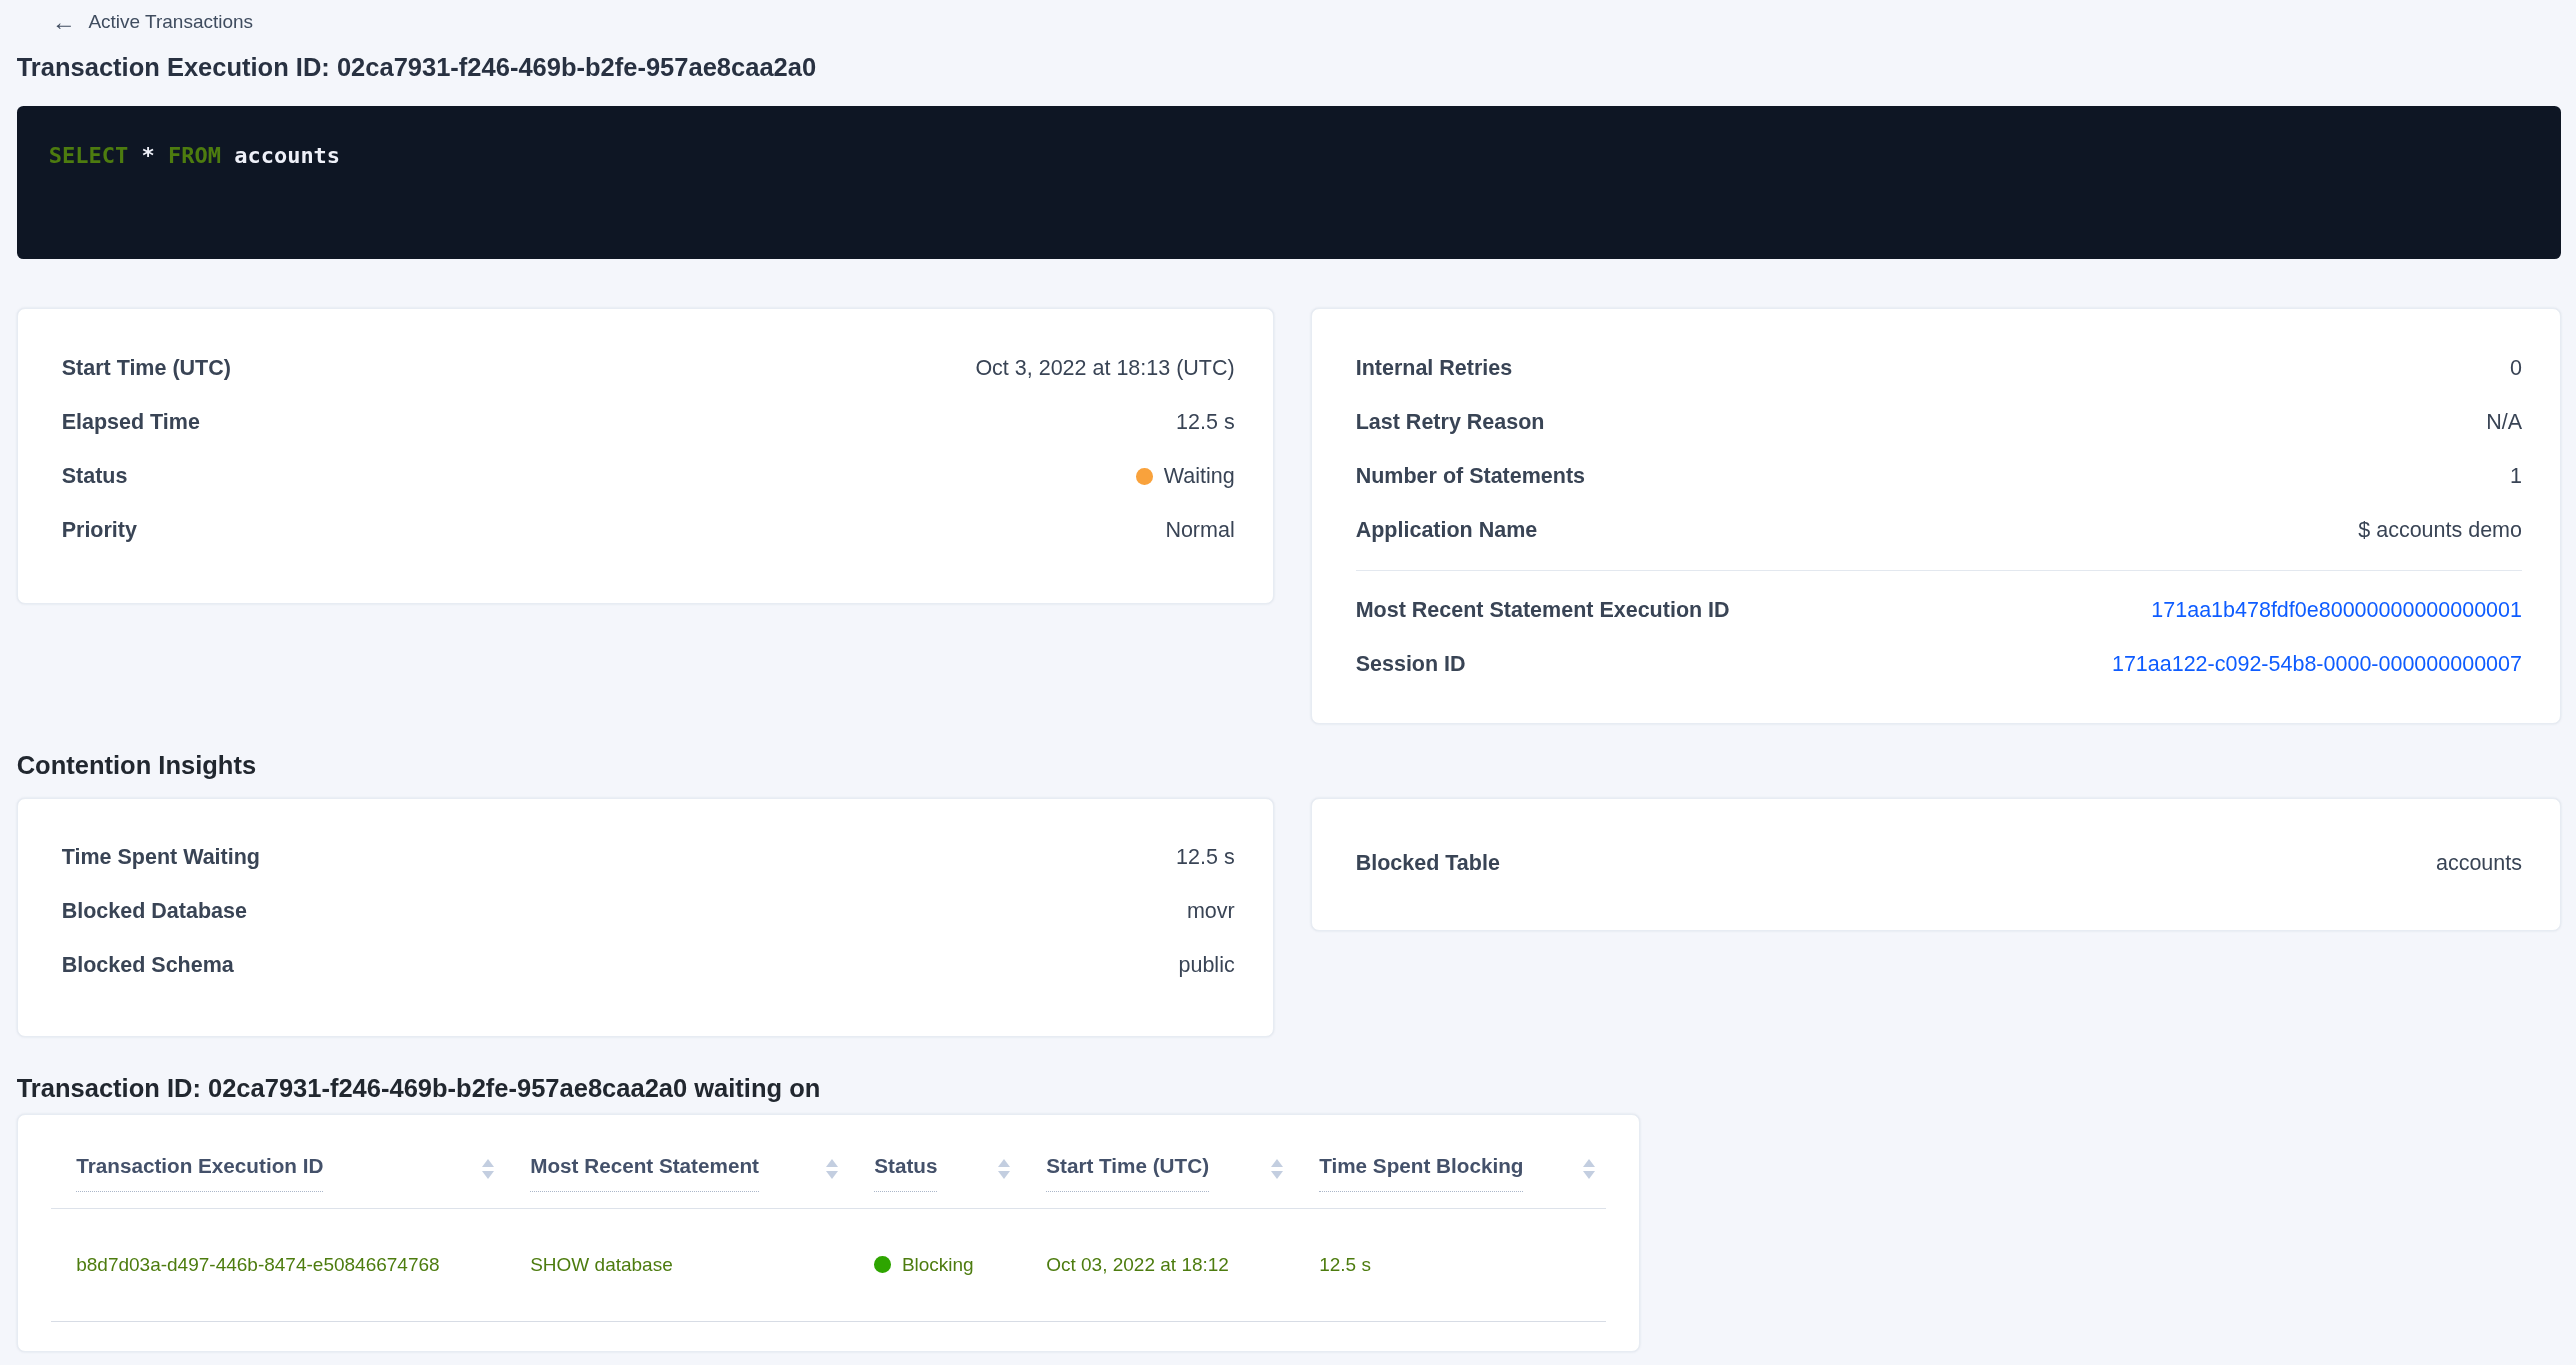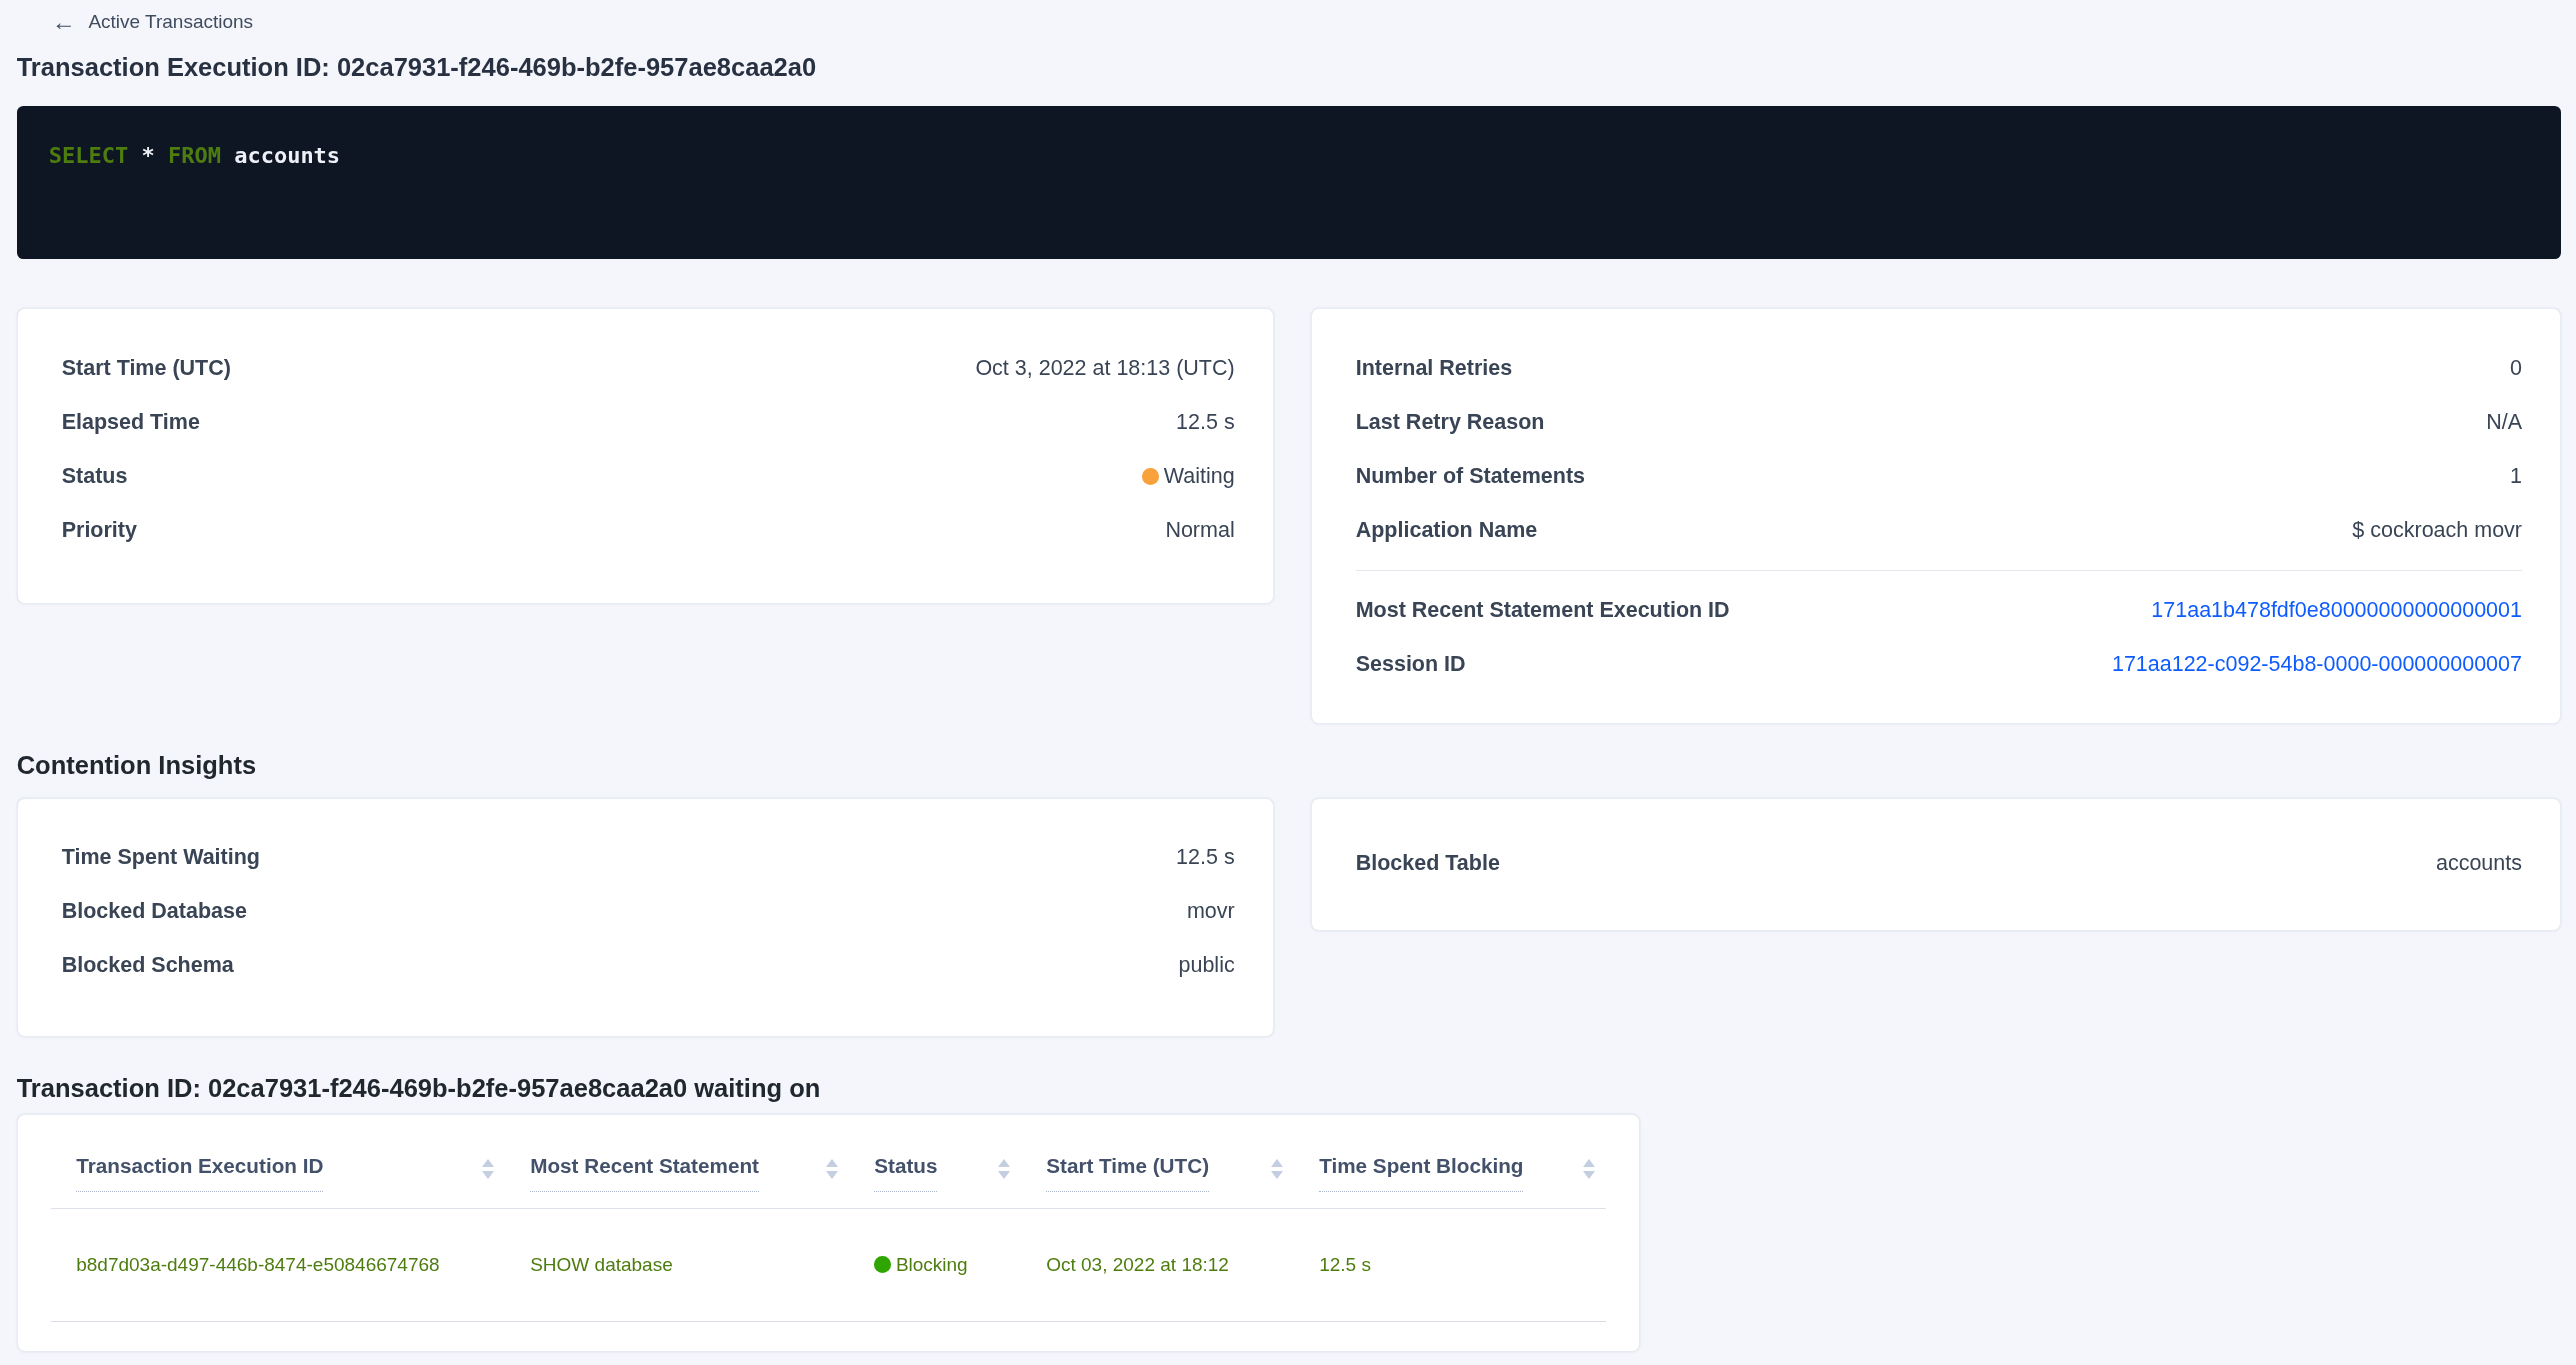--- a/index.html
+++ b/index.html
@@ -54,21 +54,21 @@
   .card.contention-left{padding:32px 0 43px;}
   .card.contention-right{padding:38px 0 39px;}
 
   .kv{
     display:flex;justify-content:space-between;align-items:center;
     height:54px;padding:0 38px 0 44px;font-size:21.5px;
   }
   .kv .label{font-weight:700;color:#394455;}
   .kv .value{color:#394455;text-align:right;}
   .kv .value.link{color:#0e5cff;cursor:pointer;}
-  .status-val{display:flex;align-items:center;gap:5px;}
+  .status-val{display:flex;align-items:center;gap:11px;}
   .dot{width:16.7px;height:16.7px;border-radius:50%;flex:none;}
   .dot.waiting{background:#f9a23c;}
   .dot.executing{background:#2ea500;}
   .divider{border:none;border-top:0.8px solid #e3e8ef;margin:12px 38px 12.7px 44px;}
 
   h2.section{font-size:25.5px;font-weight:700;color:#21272f;line-height:30px;}
   .contention-heading{margin:26px 0 17.5px;}
   .waiting-heading{margin:36px 0 11px;}
 
   
@@ -138,21 +138,21 @@
       <div class="kv">
         <span class="label">Last Retry Reason</span>
         <span class="value">N/A</span>
       </div>
       <div class="kv">
         <span class="label">Number of Statements</span>
         <span class="value">1</span>
       </div>
       <div class="kv">
         <span class="label">Application Name</span>
-        <span class="value">$ cockroach movr</span>
+        <span class="value">$ accounts demo</span>
       </div>
       <hr class="divider">
       <div class="kv">
         <span class="label">Most Recent Statement Execution ID</span>
         <span class="value link">171aa1b478fdf0e80000000000000001</span>
       </div>
       <div class="kv">
         <span class="label">Session ID</span>
         <span class="value link">171aa122-c092-54b8-0000-000000000007</span>
       </div>

